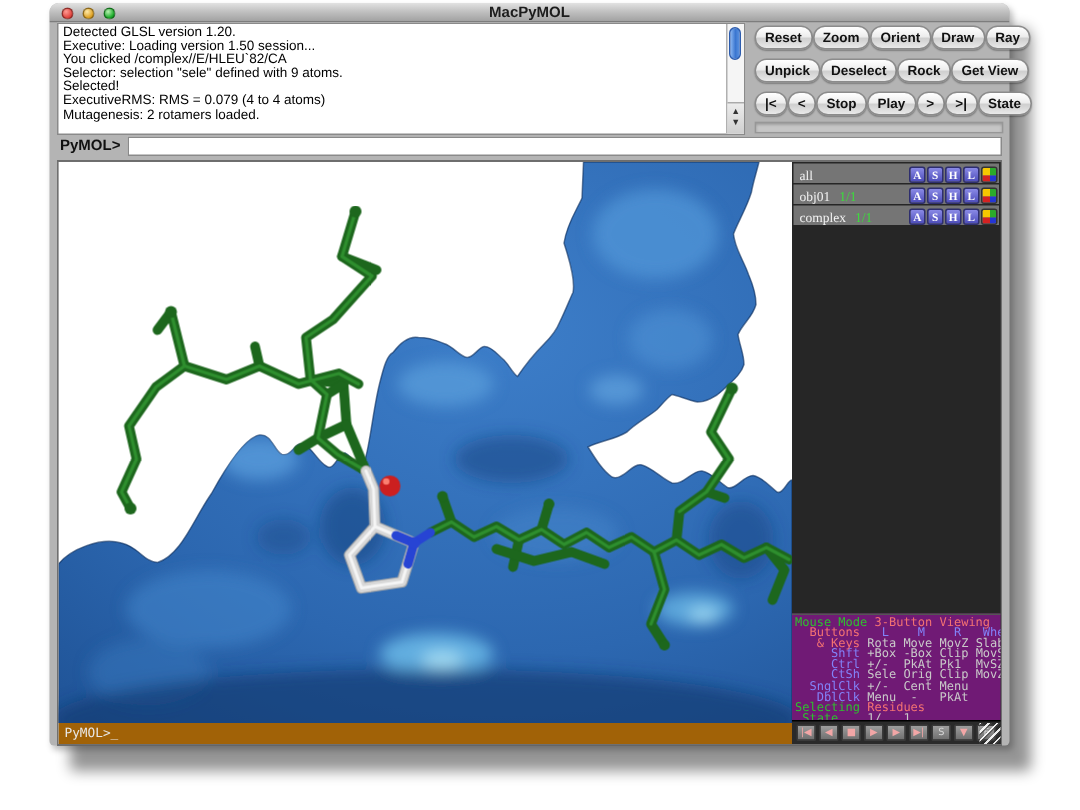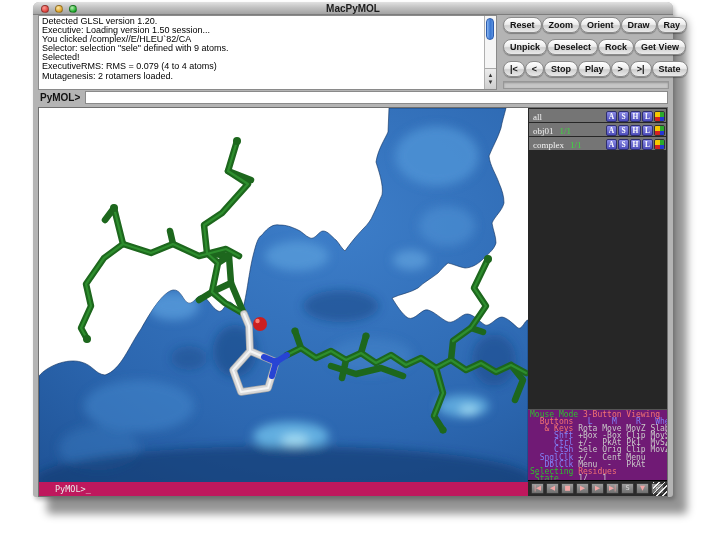--- a/index.html
+++ b/index.html
@@ -33,22 +33,22 @@
     font-size:9px;font-weight:bold;color:#111;line-height:14px;padding:0 6px;white-space:nowrap;
     box-shadow:0 1px 1px rgba(0,0,0,0.3);text-align:center;}
   .movie-strip{position:absolute;left:470px;top:79px;width:166px;height:8px;background:#c6c6c6;border:1px solid #979797;box-sizing:border-box;
     box-shadow:inset 0 1px 2px rgba(0,0,0,0.25);}
   
   .prompt-label{position:absolute;left:7px;top:90px;font-size:10px;font-weight:bold;color:#111;}
   .prompt-input{position:absolute;left:52px;top:89px;width:583px;height:13px;background:#fff;border:1px solid #8a8a8a;box-sizing:border-box;font-size:9px;padding:0 2px;}
   
   .mainregion{position:absolute;left:5px;top:105px;width:630px;height:390px;border:1px solid #6f6f6f;box-sizing:border-box;background:#262626;}
   .canvas3d{position:absolute;left:0;top:0;width:489px;height:388px;background:#ffffff;overflow:hidden;}
-  .cmdbar{position:absolute;left:0;bottom:0;width:489px;height:14px;background:#be185d;color:#e8e8e8;
-    font-family:"DejaVu Sans Mono",monospace;font-size:8.5px;line-height:14px;padding-left:16px;box-sizing:border-box;}
+  .cmdbar{position:absolute;left:0;bottom:0;width:489px;height:14px;background:#a16207;color:#e8e8e8;
+    font-family:"DejaVu Sans Mono",monospace;font-size:8.5px;line-height:14px;padding-left:4px;box-sizing:border-box;}
   .sidebar{position:absolute;left:489px;top:0;width:139px;height:388px;background:#262626;}
   .objrow{height:13px;margin:1px 1px 0 1px;background:#757575;display:flex;align-items:flex-end;padding-left:4px;
     font-family:Liberation Serif, serif;font-size:9px;}
   .objname{color:#f2f2f2;}
   .objcount{color:#3ddb3d;margin-left:6px;}
   .objbtns{margin-left:auto;display:flex;gap:1px;margin-right:1px;}
   .abtn{width:11px;height:11px;border-radius:2px;border:1px solid #2e2e6e;box-sizing:border-box;
     background:linear-gradient(180deg,#8a8ae6,#4d4dba);color:#fff;font-size:7.5px;font-weight:bold;text-align:center;line-height:10px;}
   .cbtn{width:11px;height:11px;border-radius:2px;border:1px solid #333;box-sizing:border-box;position:relative;overflow:hidden;}
   .cbtn i{position:absolute;width:50%;height:50%;}

